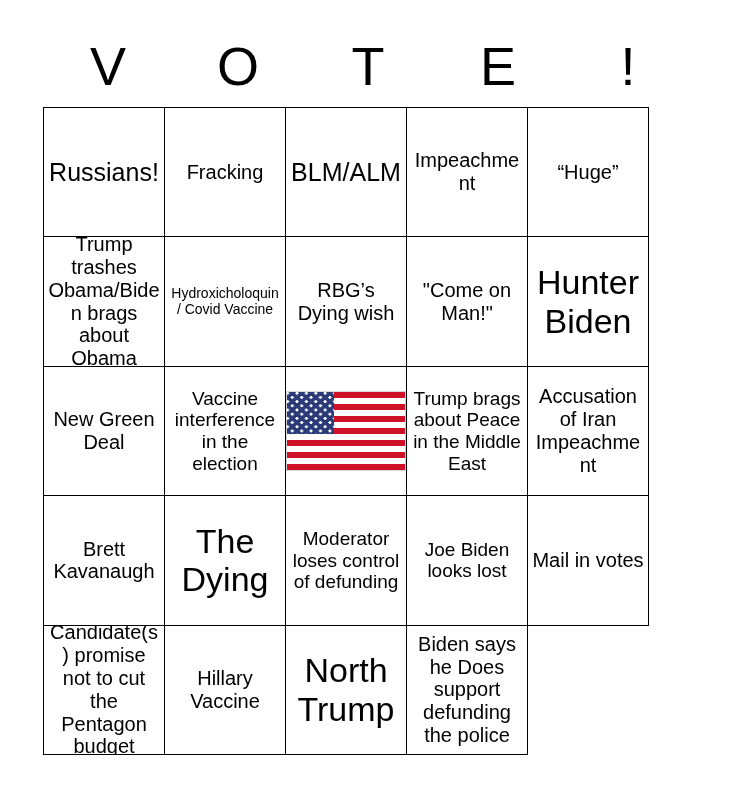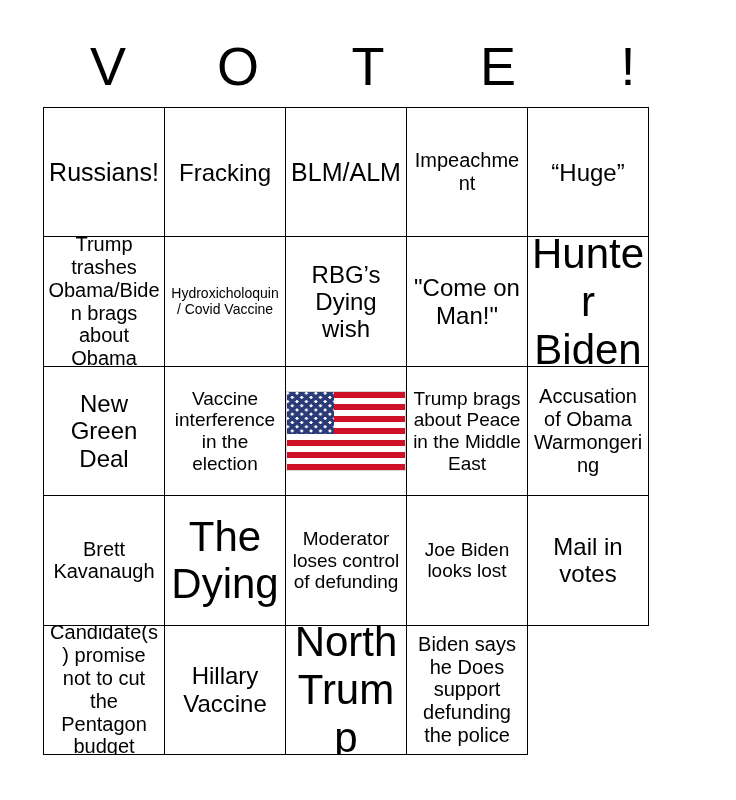--- a/index.html
+++ b/index.html
@@ -73,22 +73,22 @@
   }
 
   .cell .txt {
     display: block;
     width: 100%;
     line-height: 1.14;
     word-wrap: break-word;
   }
 
   
-  .fs-xl  { font-size: 42px; }
-  .fs-lg  { font-size: 24px; }
+  .fs-xl  { font-size: 34px; }
+  .fs-lg  { font-size: 20px; }
   .fs-md  { font-size: 25px; }
   .fs-sm  { font-size: 19px; }
   .fs-xs  { font-size: 20px; }
   .fs-xxs { font-size: 14px; }
 
   
   .flag-cell {
     padding: 0;
   }
   .flag {
@@ -184,21 +184,21 @@
         <div class="stripes"></div>
         <div class="canton">
           <div class="stars"></div>
         </div>
       </div>
     </div>
     <div class="cell">
         <span class="txt fs-sm">Trump brags about Peace in the Middle East</span>
       </div>
     <div class="cell">
-        <span class="txt fs-xs">Accusation of Obama Warmongering</span>
+        <span class="txt fs-xs">Accusation of Iran Impeachment</span>
       </div>
 
     <div class="cell">
         <span class="txt fs-xs">Brett Kavanaugh</span>
       </div>
     <div class="cell">
         <span class="txt fs-xl">The Dying</span>
       </div>
     <div class="cell">
         <span class="txt fs-sm">Moderator loses control of defunding</span>

